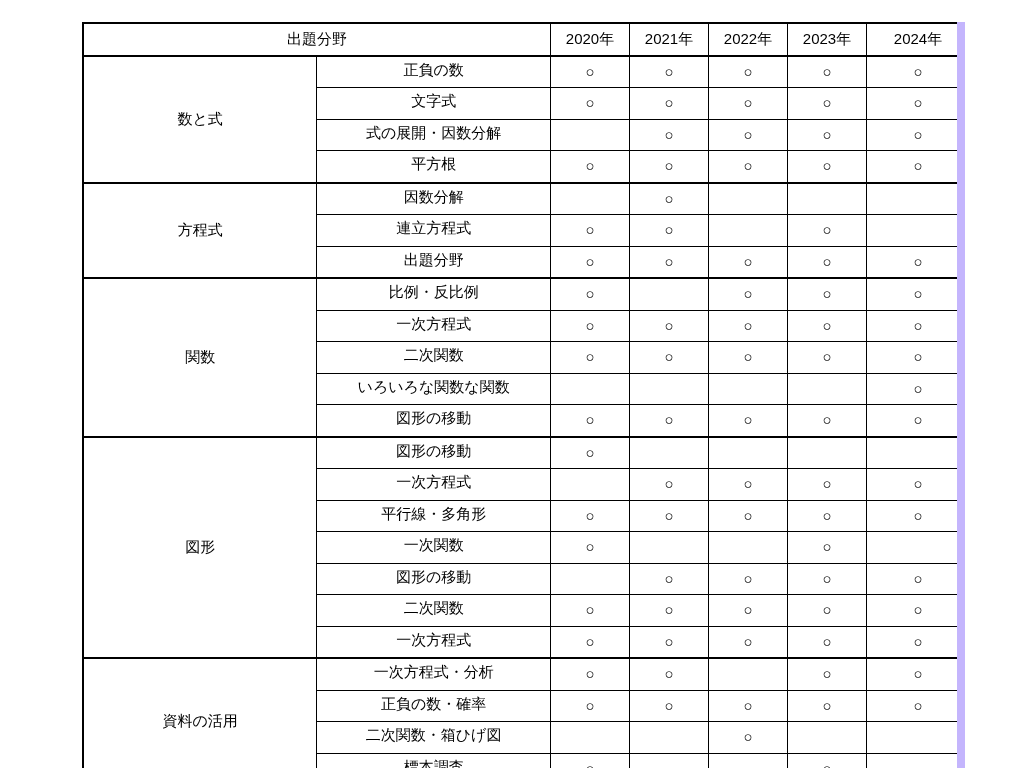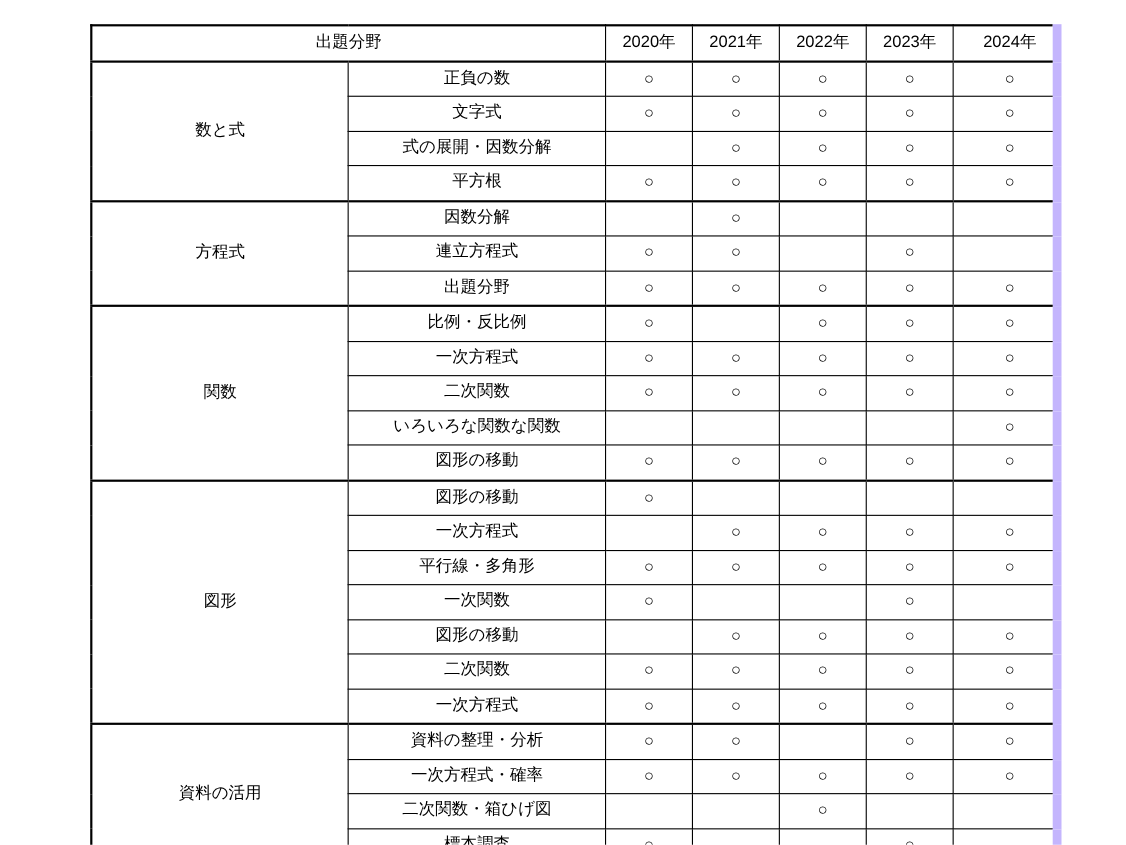--- a/index.html
+++ b/index.html
@@ -249,29 +249,29 @@
         <tr>
           <td class="topic">一次方程式</td>
           <td class="mark"><span class="circle">○</span></td>
           <td class="mark"><span class="circle">○</span></td>
           <td class="mark"><span class="circle">○</span></td>
           <td class="mark"><span class="circle">○</span></td>
           <td class="mark last"><span class="circle">○</span></td>
         </tr>
         <tr class="group-start">
           <td class="group" rowspan="4">資料の活用</td>
-          <td class="topic">資料の整理・分析</td>
-          <td class="mark"><span class="circle">○</span></td>
-          <td class="mark"><span class="circle">○</span></td>
-          <td class="mark"></td>
-          <td class="mark"><span class="circle">○</span></td>
-          <td class="mark last"><span class="circle">○</span></td>
-        </tr>
-        <tr>
-          <td class="topic">一次方程式・確率</td>
+          <td class="topic">一次方程式・分析</td>
+          <td class="mark"><span class="circle">○</span></td>
+          <td class="mark"><span class="circle">○</span></td>
+          <td class="mark"></td>
+          <td class="mark"><span class="circle">○</span></td>
+          <td class="mark last"><span class="circle">○</span></td>
+        </tr>
+        <tr>
+          <td class="topic">正負の数・確率</td>
           <td class="mark"><span class="circle">○</span></td>
           <td class="mark"><span class="circle">○</span></td>
           <td class="mark"><span class="circle">○</span></td>
           <td class="mark"><span class="circle">○</span></td>
           <td class="mark last"><span class="circle">○</span></td>
         </tr>
         <tr>
           <td class="topic">二次関数・箱ひげ図</td>
           <td class="mark"></td>
           <td class="mark"></td>

